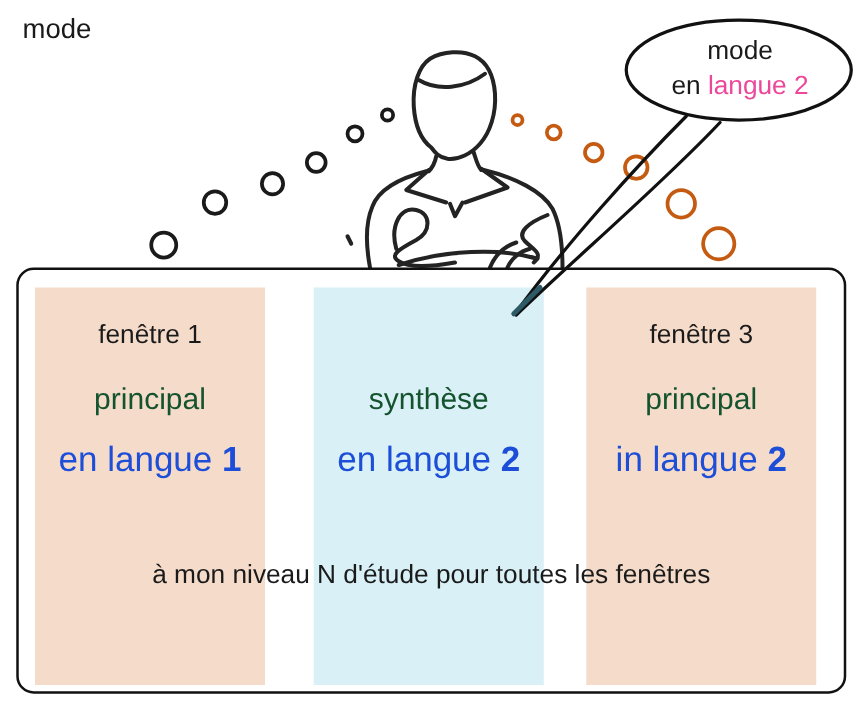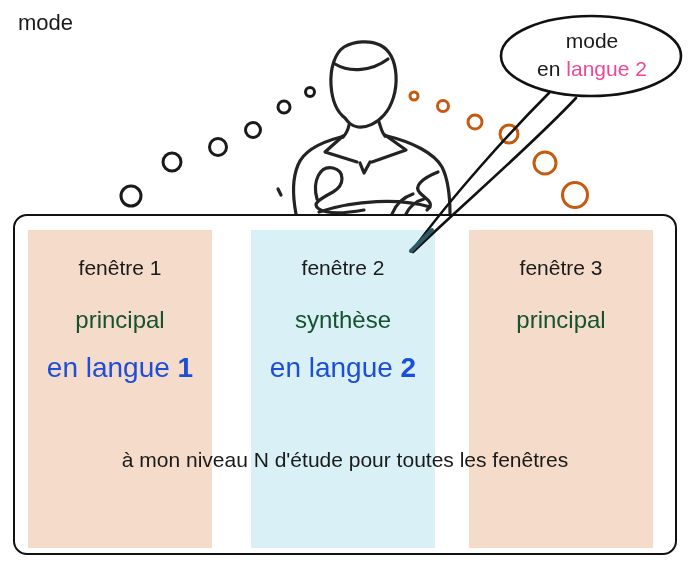--- a/index.html
+++ b/index.html
@@ -102,28 +102,28 @@
 
   <div class="main-box">
 
     <div class="panel peach panel-1">
       <div class="win-title">fenêtre 1</div>
       <div class="win-role">principal</div>
       <div class="win-lang"><span>en langue</span> <b>1</b></div>
     </div>
 
     <div class="panel blue panel-2">
-      <div class="win-title">fenêtre 2</div>
       <div class="win-role">synthèse</div>
       <div class="win-lang"><span>en langue</span> <b>2</b></div>
     </div>
 
     <div class="panel peach panel-3">
       <div class="win-title">fenêtre 3</div>
       <div class="win-role">principal</div>
+      <div class="win-lang"><span>in langue</span> <b>2</b></div>
     </div>
 
     <div class="footer-note">à mon niveau N d'étude pour toutes les fenêtres</div>
   </div>
 
   <svg id="tail-overlay" width="692" height="568" viewBox="0 0 692 568">
     <g fill="none" stroke-linecap="round">
       <path d="M549,93 C510,132 452,196 412,251" stroke="#111111" stroke-width="2.6"></path>
       <path d="M576,98 C532,145 463,204 413,252" stroke="#111111" stroke-width="2.6"></path>
       <path d="M432,230 C424,238 417,245 411,251" stroke="#2c5a66" stroke-width="4"></path>

